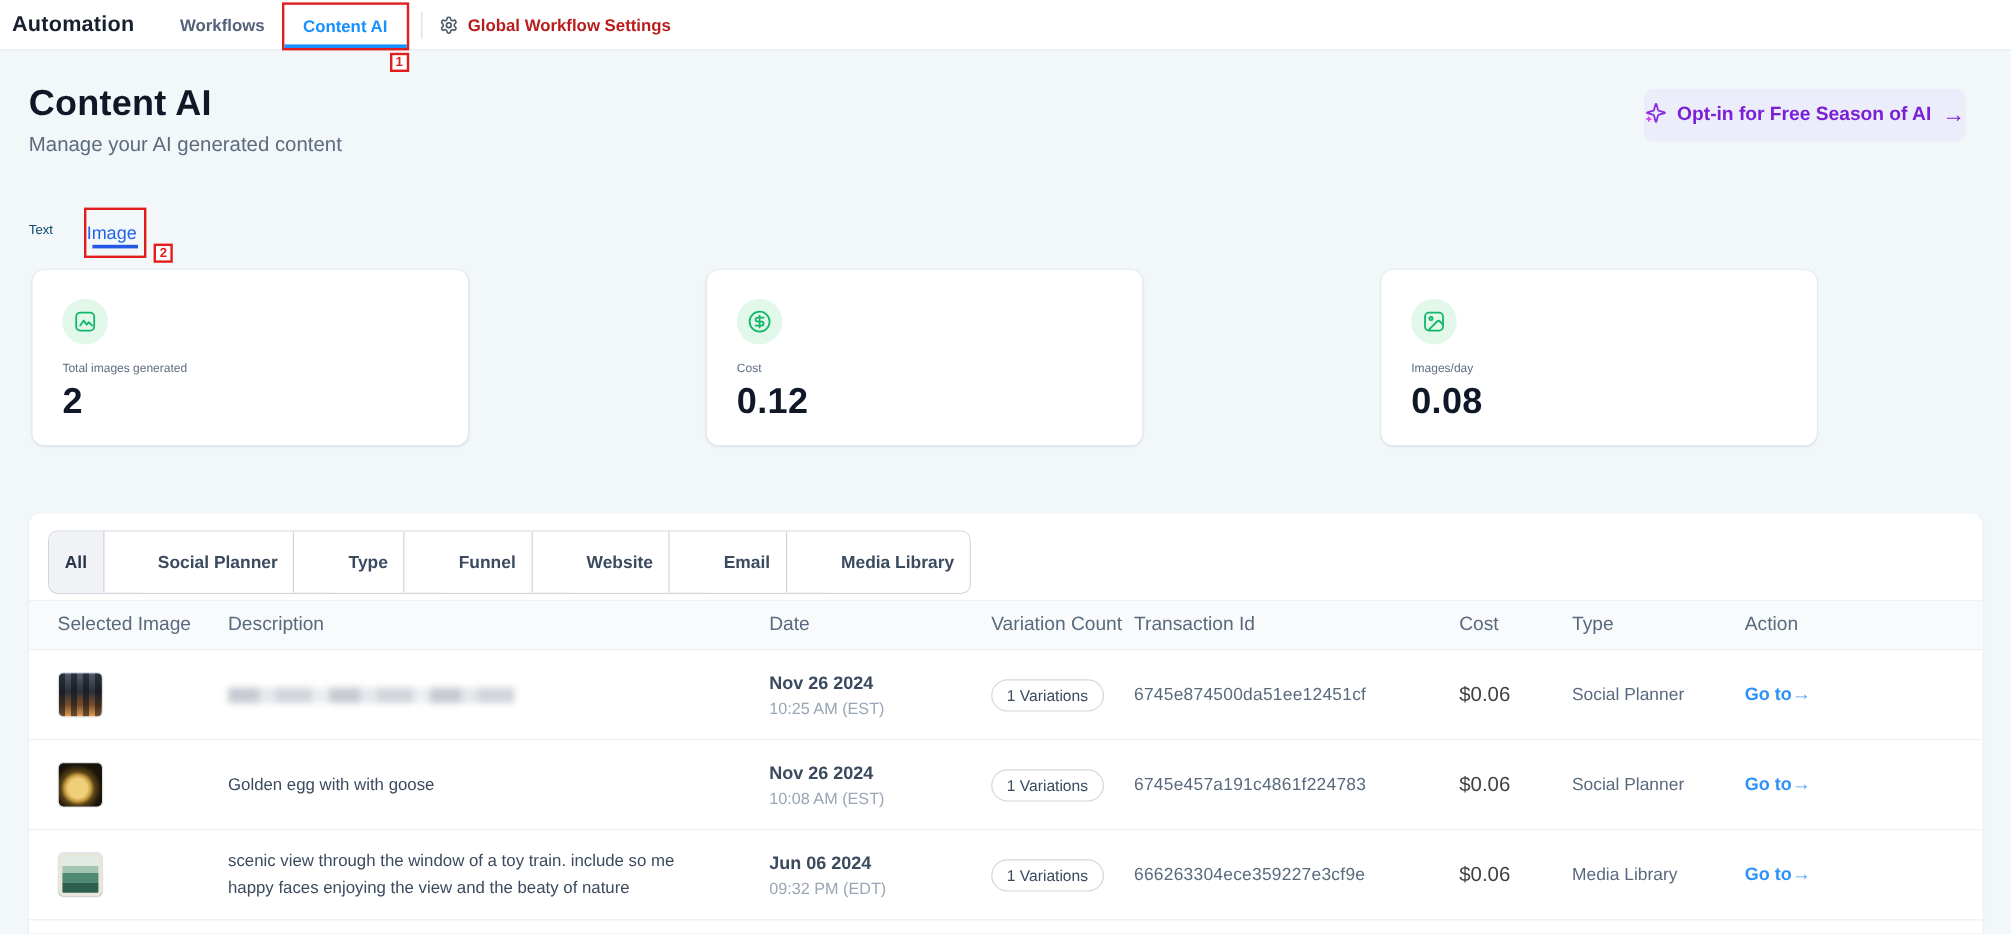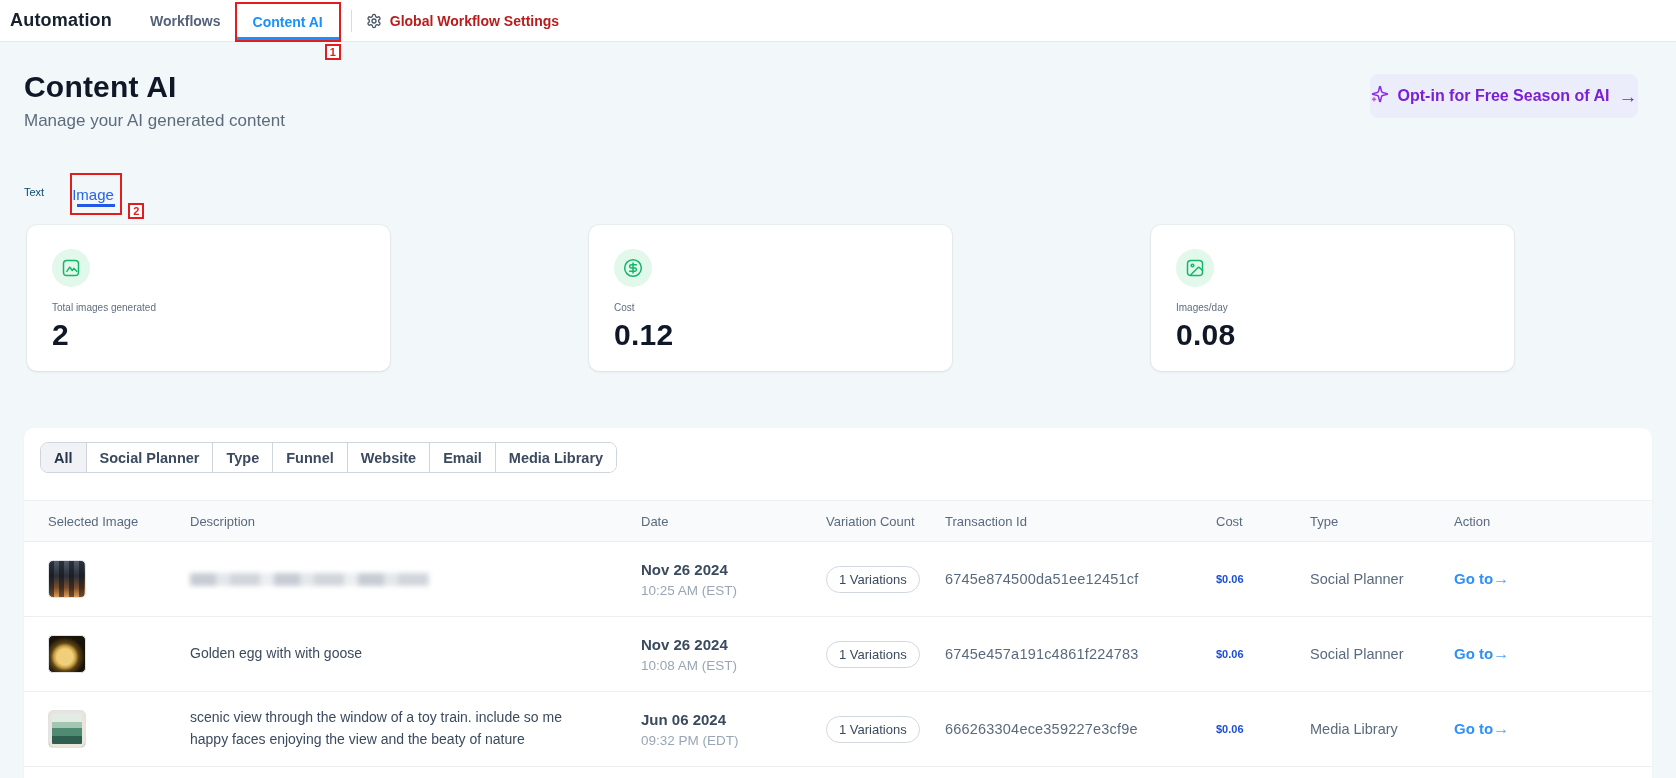--- a/index.html
+++ b/index.html
@@ -74,39 +74,39 @@
   .card-label { margin-top:15px; font-size:10px; color:#5f6d80; }
   .card-value { margin-top:5px; font-size:30px; font-weight:700; color:#101828; letter-spacing:.3px; }
 
   
   .panel {
     position:absolute; left:24px; top:428px; width:1628px; height:350px;
     background:#fff; border-radius:10px 10px 0 0;
     box-shadow:0 1px 2px rgba(16,24,40,.05);
   }
   .filters {
-    position:absolute; left:16px; top:14px; height:31px;
-    display:inline-flex; border:1px solid #cfd5dd; border-radius:8px; overflow:hidden; background:#fff;
+    position:absolute; left:16px; top:14px; height:53px;
+    display:inline-flex; border:1px solid #cfd5dd; border-radius:8px; overflow:hidden; background:#fff;gap:32px;
   }
   .filter-btn {
     padding:0 13px; font-size:14.5px; font-weight:600; color:#3b4a5e;
     background:#fff; border:none; border-right:1px solid #cfd5dd;
     display:flex; align-items:center; cursor:pointer; font-family:inherit;
   }
   .filter-btn:last-child { border-right:none; }
   .filter-btn.active { background:#f0f2f6; color:#28344a; }
 
   .tgrid {
     display:grid; grid-template-columns:142px 451px 185px 119px 271px 94px 144px 1fr;
     align-items:center; padding-left:24px; width:100%;
   }
   .thead {
     position:absolute; left:0; top:72px; height:42px;
     background:#f9fafb; border-top:1px solid #eef0f3; border-bottom:1px solid #e9ecf0;
-    color:#5a6a7e; font-size:13px;
+    color:#5a6a7e; font-size:16px;
   }
   .trow { position:absolute; left:0; height:75px; border-bottom:1px solid #eceef2; background:#fff; }
   .trow.r0 { top:114px; } .trow.r1 { top:189px; } .trow.r2 { top:264px; }
 
   .thumb { width:38px; height:38px; border-radius:5px; border:1px solid #dfe3e8; cursor:pointer; }
   .thumb.bar {
     background:
       repeating-linear-gradient(90deg, rgba(12,15,22,.55) 0 5px, rgba(0,0,0,0) 5px 10px),
       linear-gradient(180deg,#525b6b 0%,#2b303a 42%,#7a4e2c 74%,#e09a55 100%);
   }
@@ -126,21 +126,21 @@
     background:repeating-linear-gradient(90deg,#c7ccd4 0 26px,#e4e7eb 26px 40px,#d2d6dc 40px 70px,#eceef1 70px 84px);
   }
   .date-main { font-size:15px; font-weight:600; color:#3b4a5e; }
   .date-sub { font-size:13.5px; color:#9aa6b5; margin-top:5px; }
   .pill {
     display:inline-flex; align-items:center; width:fit-content;
     padding:5px 12px; border:1px solid #d2d7de; border-radius:16px;
     font-size:13px; color:#3b4a5e; background:#fff;
   }
   .txn  { font-size:14.5px; color:#5a6a7e; letter-spacing:.2px; }
-  .cost { font-size:11px;  color:#1d4ed8; font-weight:700; }
+  .cost { font-size:17px;  color:#404040; font-weight:400; }
   .type { font-size:14.5px; color:#5a6a7e; }
   .goto { display:flex; gap:0; font-size:15px; font-weight:600; color:#2e90fa; cursor:pointer; }
   .goto .arrow { font-size:16px; font-weight:400; color:#56a5f8; }
 </style>
 </head>
 <body>
 
 <header class="topnav">
   <div class="app-title">Automation</div>
   <nav class="nav-items">

